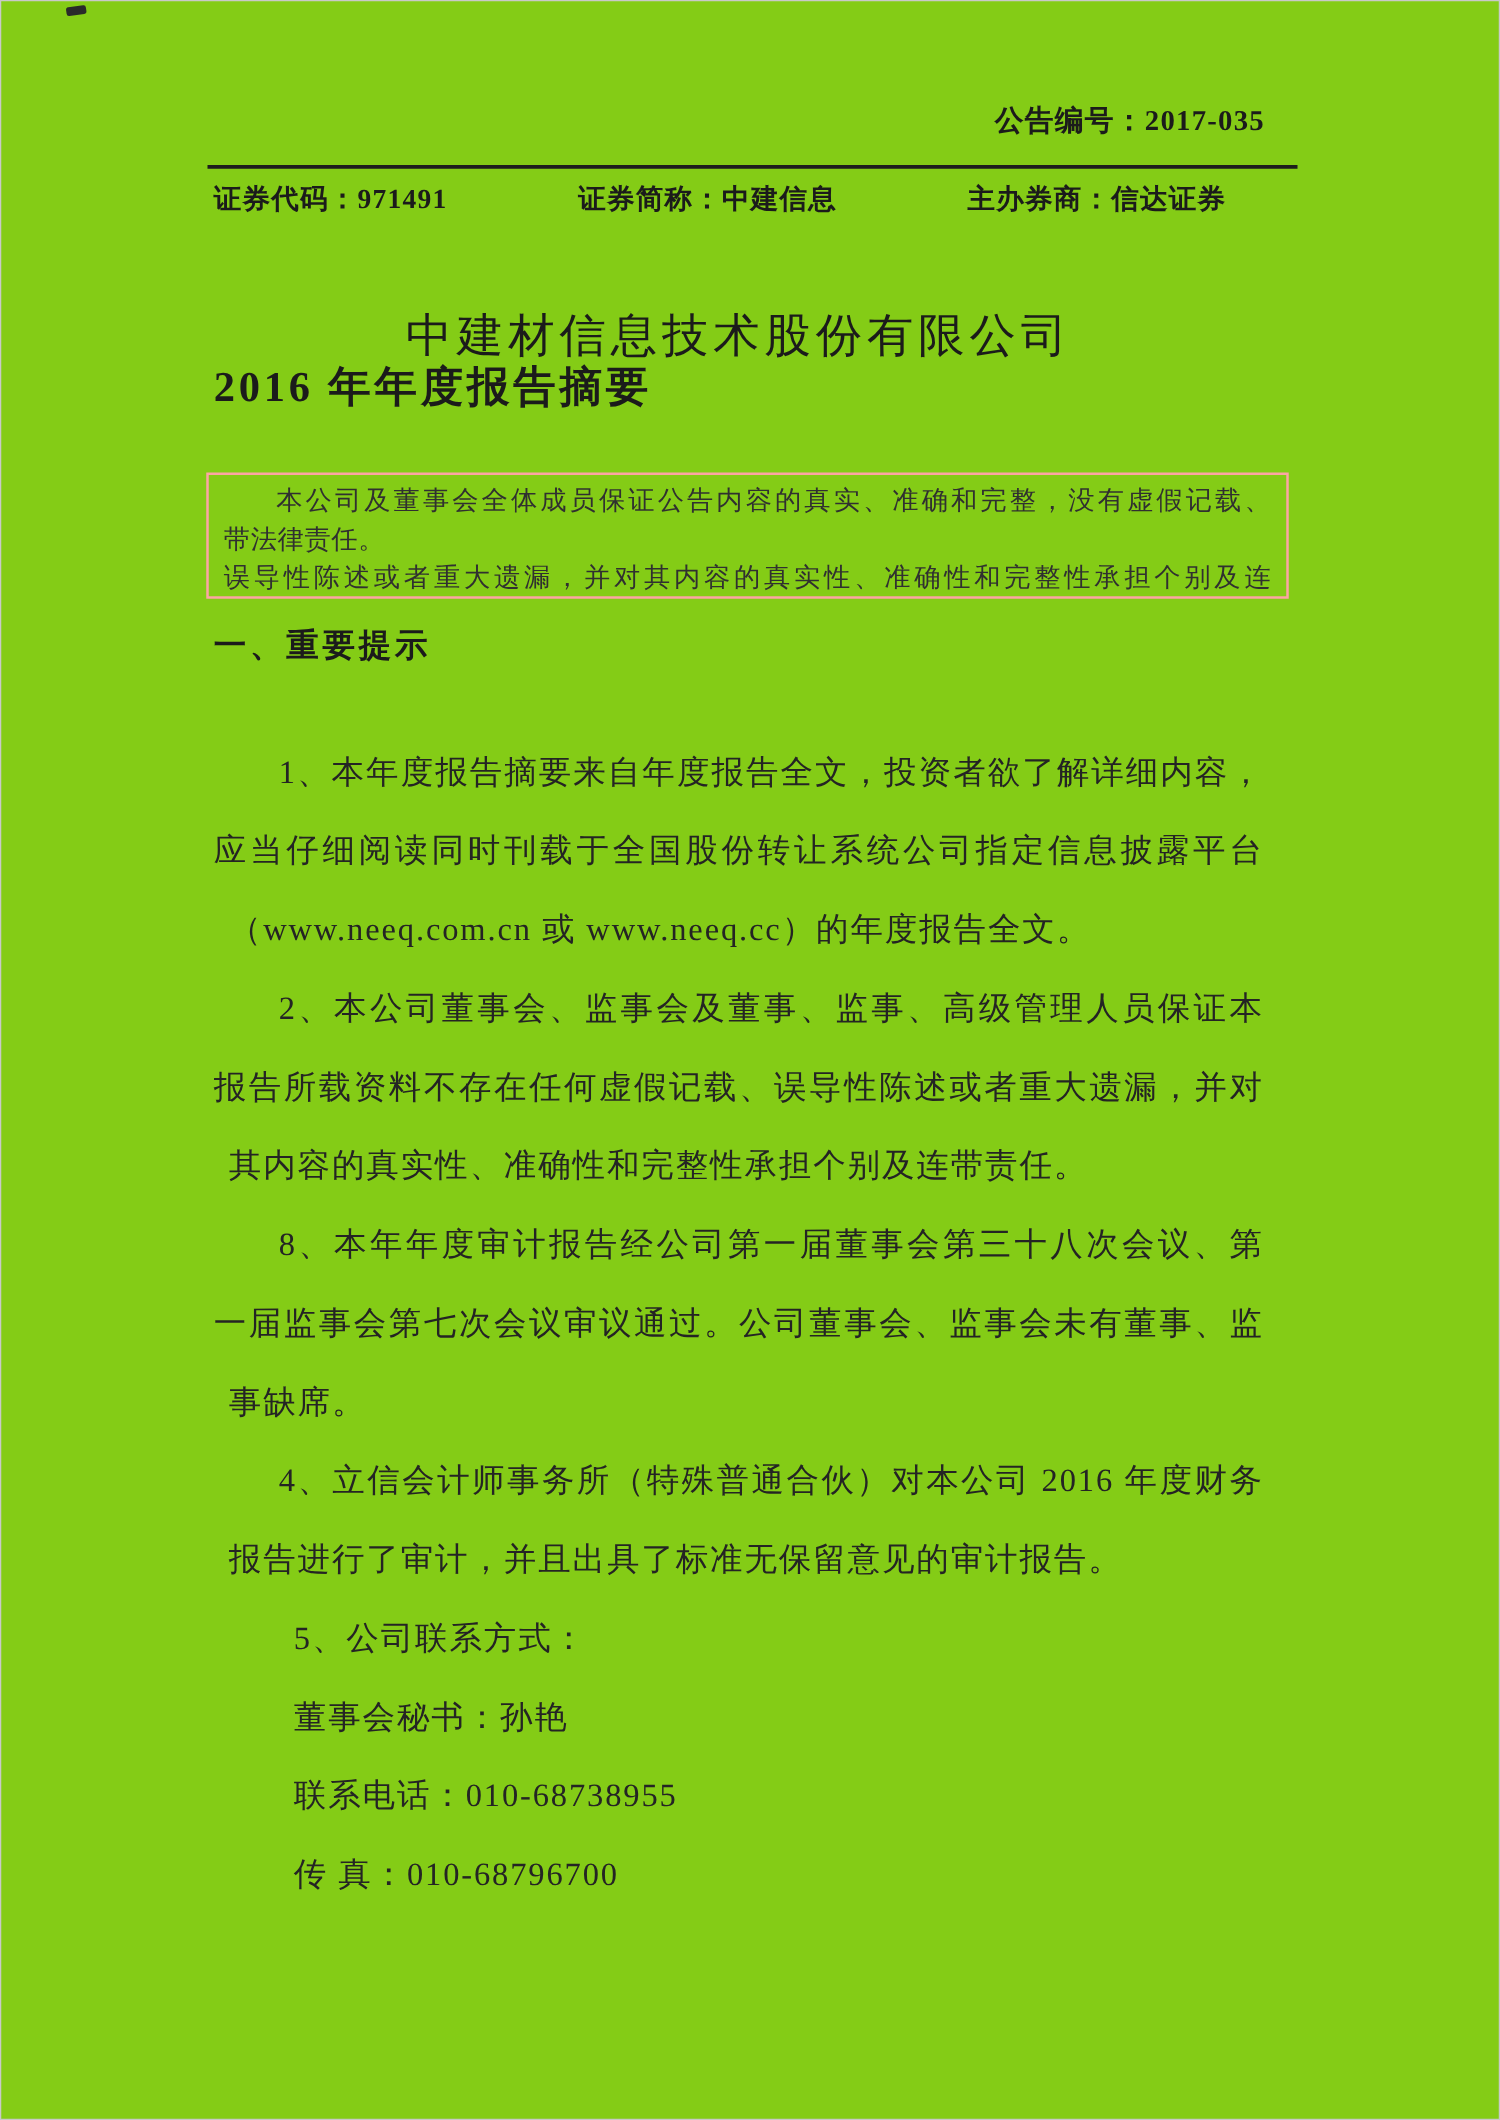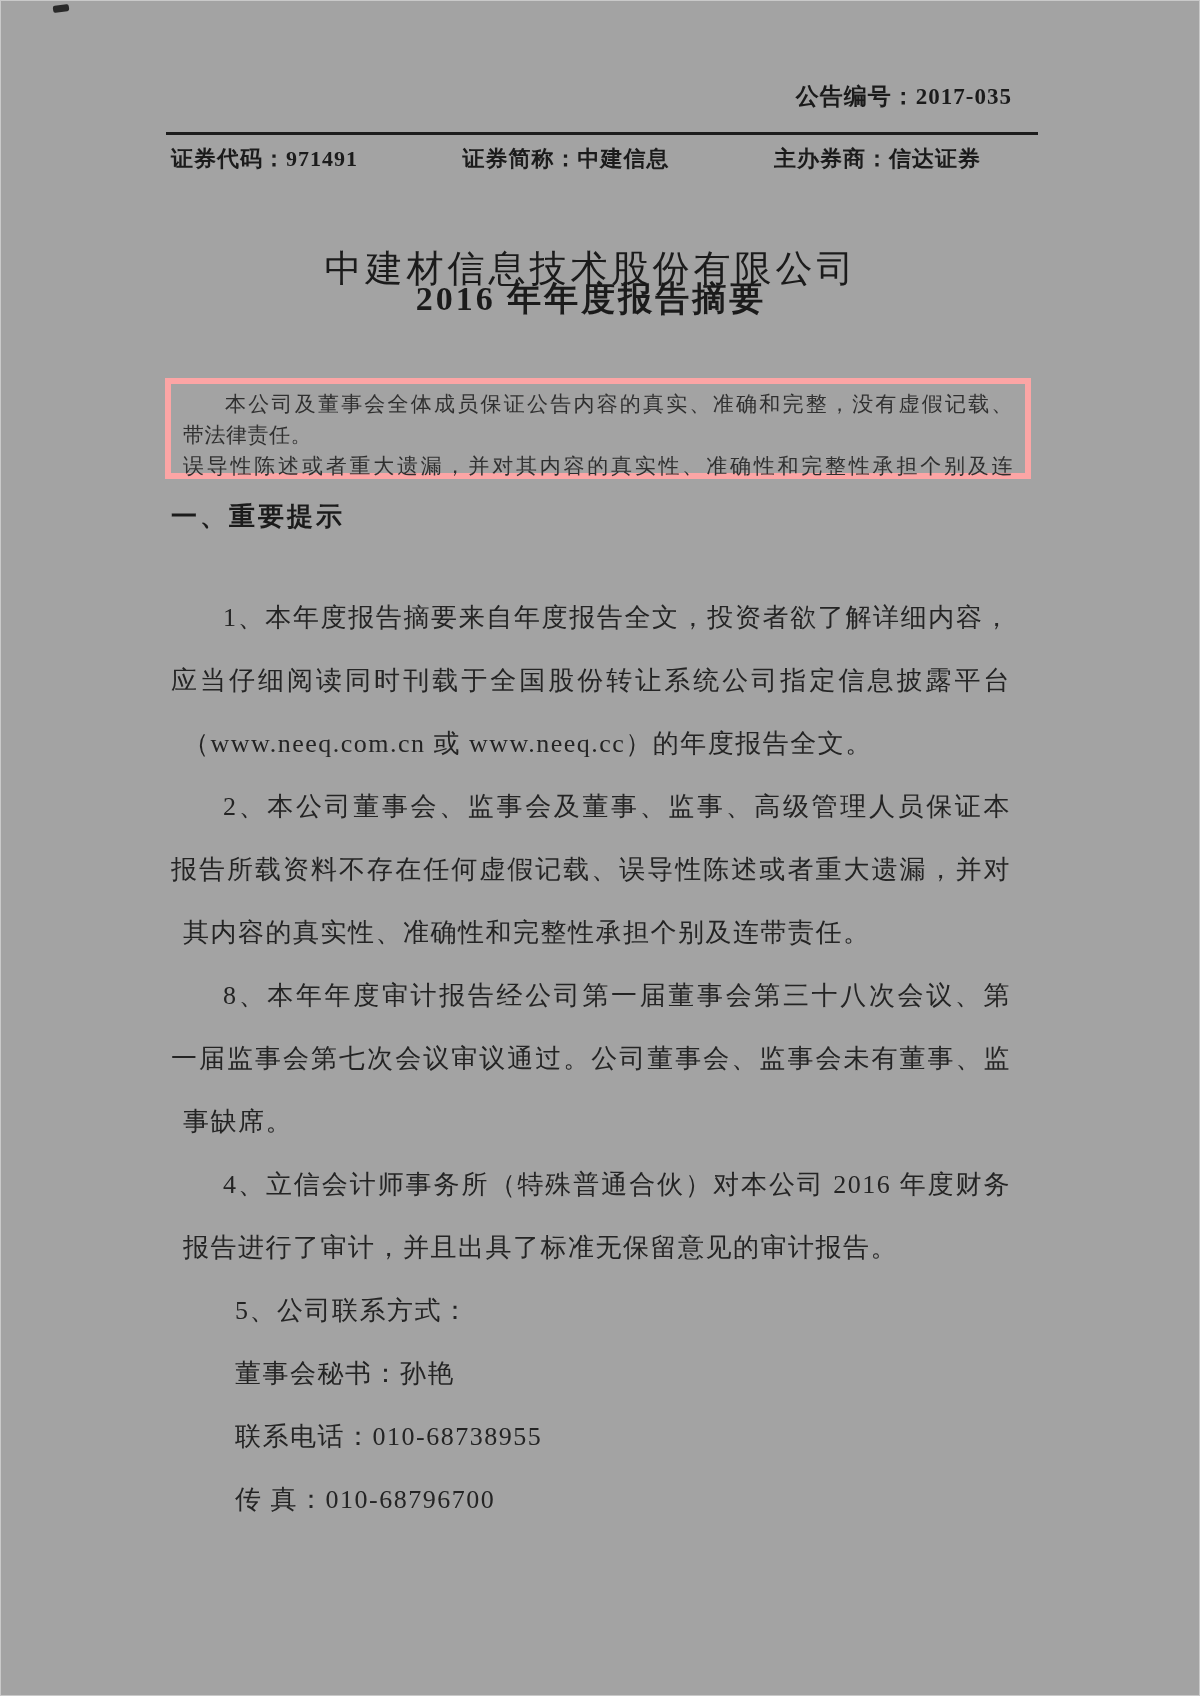--- a/index.html
+++ b/index.html
@@ -1,21 +1,21 @@
 <!DOCTYPE html>
 <html lang="zh"><head>
 <meta charset="utf-8">
 <style>
   html, body { margin: 0; padding: 0; background: #e9e9e9; }
   .page {
     position: relative;
     width: 1200px;
     height: 1696px;
     margin: 0 auto;
-    background: #a3a3a3;
+    background: #84cc16;
     border: 1px solid #c9c9c9;
     box-sizing: border-box;
     overflow: hidden;
     font-family: "Liberation Serif", "DejaVu Serif", serif;
     color: #1b1b1b;
   }
   .artifact {
     position: absolute; left: 52px; top: 4px;
     width: 16px; height: 7px; background: #2a2a2a;
     transform: rotate(-8deg); border-radius: 2px;
@@ -34,28 +34,28 @@
     display: flex; justify-content: space-between;
     font-size: 22px; font-weight: bold; letter-spacing: 1px;
     white-space: nowrap;
   }
   .title-company {
     position: absolute; top: 226px; left: 170px; width: 840px;
     text-align: center; font-size: 37px; font-weight: normal;
     letter-spacing: 4px; white-space: nowrap; margin-top: 17px;
   }
   .title-report {
-    position: absolute; top: 275px; left: 170px; width: 840px;
-    text-align: center; font-size: 34px; font-weight: bold;
+    position: absolute; top: 286px; left: 170px; width: 840px;
+    text-align: left; font-size: 34px; font-weight: bold;
     letter-spacing: 3px; white-space: nowrap;
   }
   .disclaimer {
     position: absolute; top: 377px; left: 164px;
     width: 866px; height: 101px;
-    border: 6px solid #fca5a5; box-sizing: border-box;
+    border: 2px solid #fca5a5; box-sizing: border-box;
     padding: 5px 12px 0 12px;
     font-size: 21px; line-height: 31px; color: #303030;
     letter-spacing: 0.5px;
   }
   .d-line { text-align: justify; text-align-last: justify; }
   .d-line.end { text-align: left; text-align-last: left; }
   .d-line.indent { text-indent: 2em; }
   .section-heading {
     position: absolute; top: 498px; left: 170px;
     font-size: 26px; font-weight: bold; letter-spacing: 3px;

